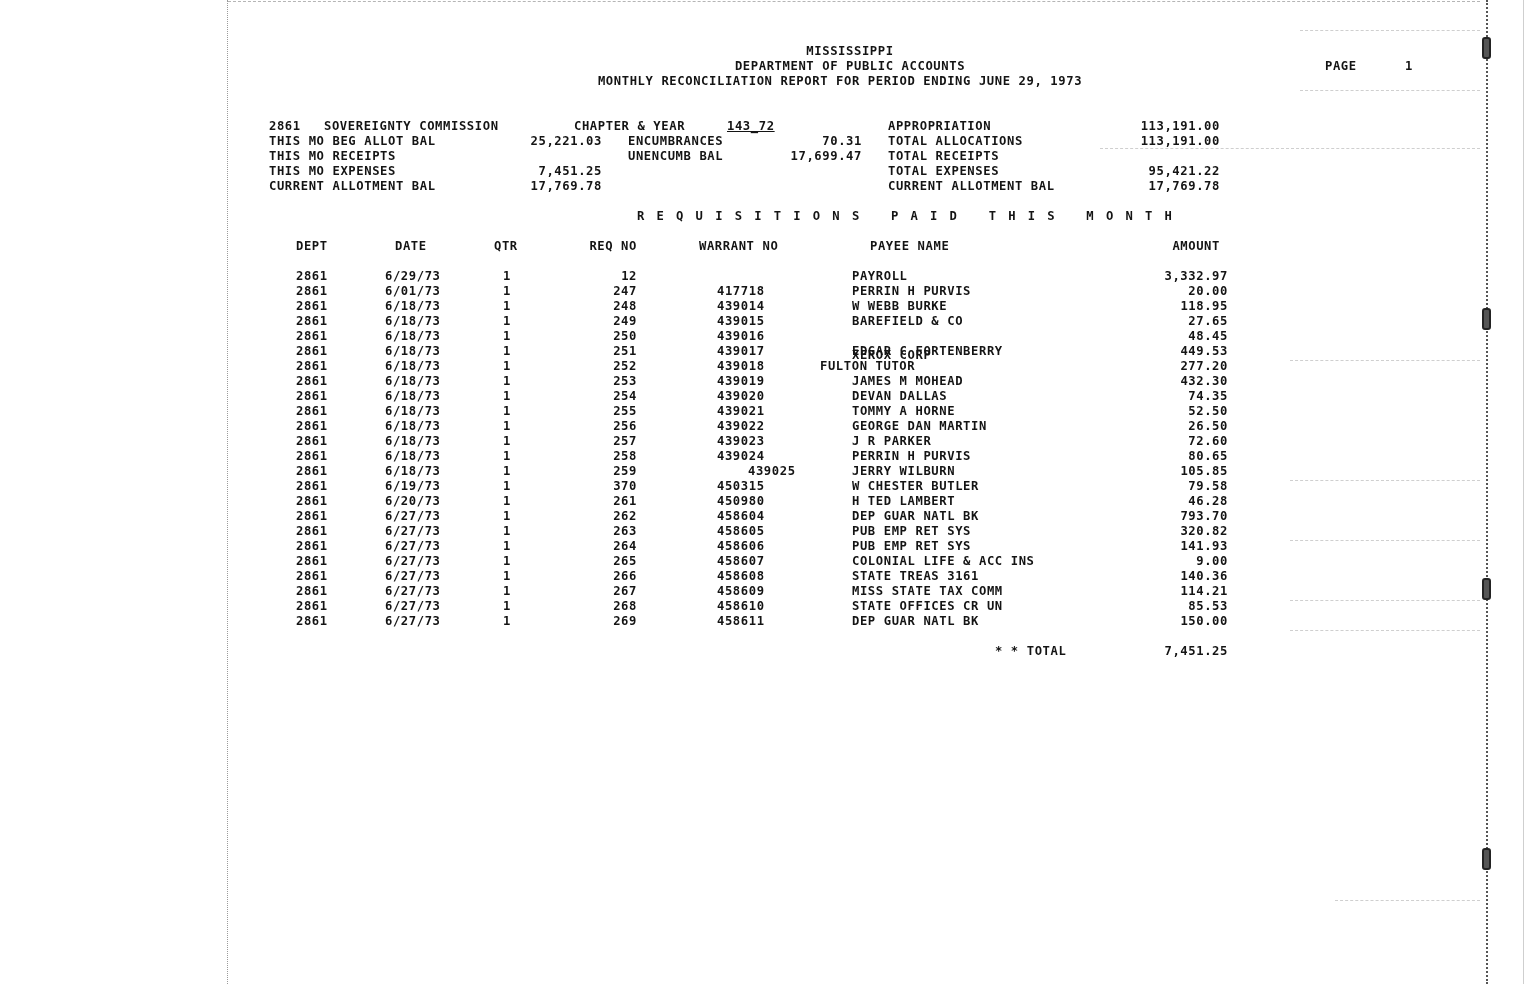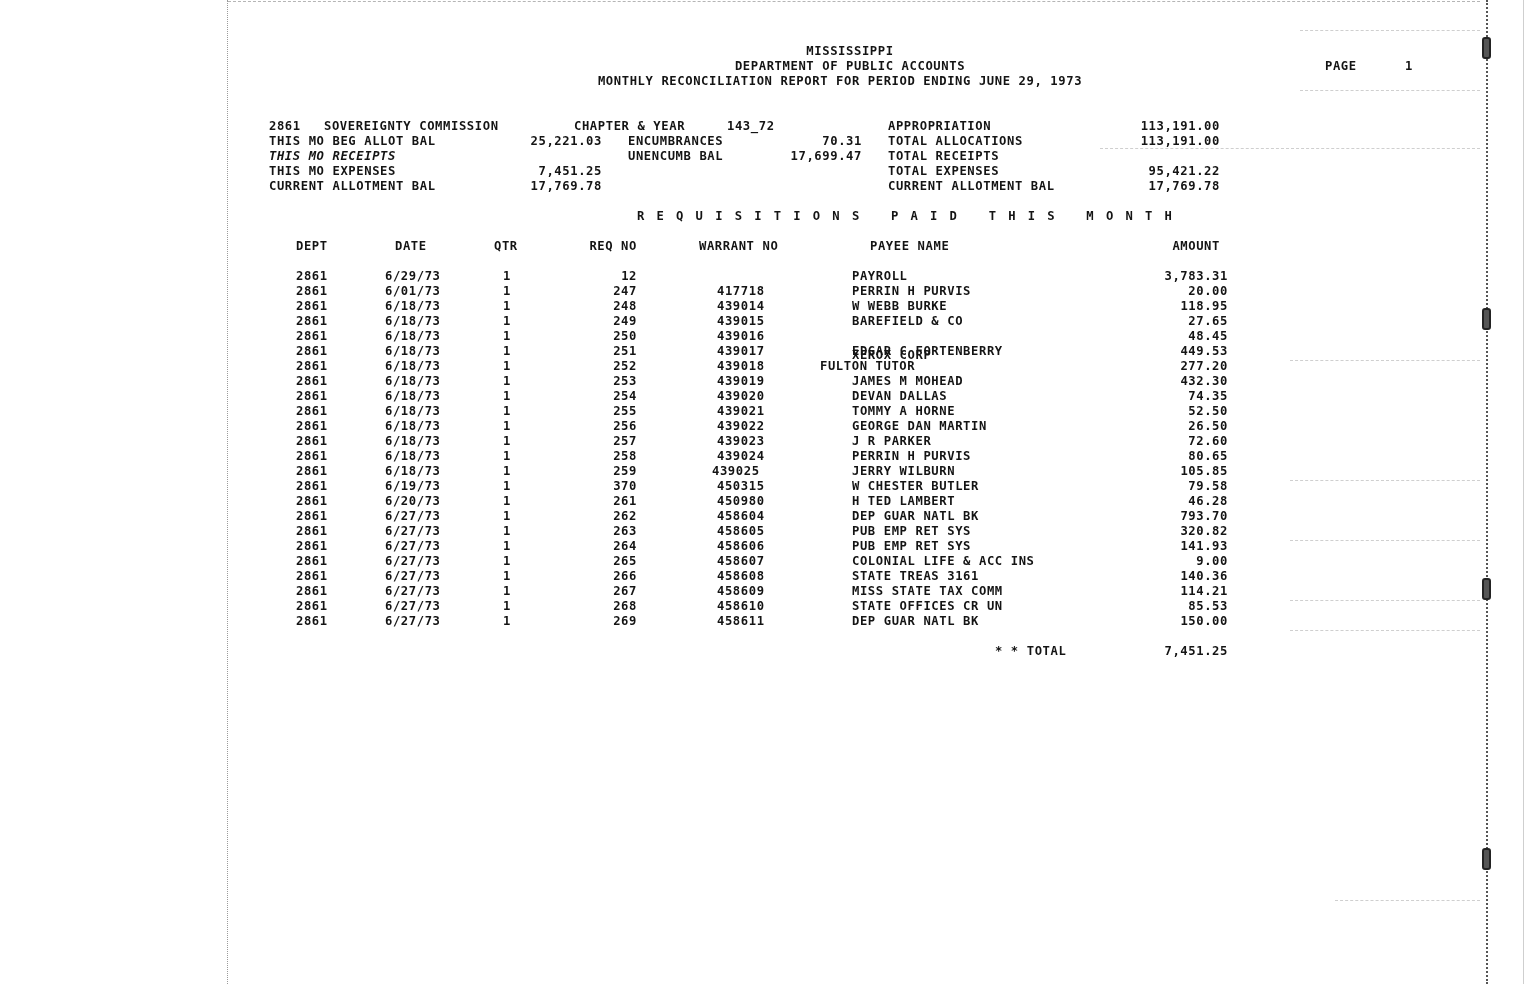--- a/index.html
+++ b/index.html
@@ -47,25 +47,25 @@
 
   <div class="t c" style="left:560px; width:580px; top:59px;">DEPARTMENT OF PUBLIC ACCOUNTS</div>
   <div class="t c" style="left:560px; width:580px; top:44px;">MISSISSIPPI</div>
   <div class="t c" style="left:540px; width:600px; top:74px;">MONTHLY RECONCILIATION REPORT FOR PERIOD ENDING JUNE 29, 1973</div>
   <div class="t" style="left:1325px; top:59px;">PAGE</div>
   <div class="t" style="left:1405px; top:59px;">1</div>
 
   <div class="t" style="left:269px; top:119px;">2861</div>
   <div class="t" style="left:324px; top:119px;">SOVEREIGNTY COMMISSION</div>
   <div class="t" style="left:574px; top:119px;">CHAPTER &amp; YEAR</div>
-  <div class="t" style="left:727px; top:119px;">143_72</div>
+  <div class="t" style="left:727px; top:119px;text-decoration:underline;">143_72</div>
 
   <div class="t" style="left:269px; top:134px;">THIS MO BEG ALLOT BAL</div>
   <div class="t r" style="left:470px; width:132px; top:134px;">25,221.03</div>
-  <div class="t" style="left:269px; top:149px;font-style:italic;">THIS MO RECEIPTS</div>
+  <div class="t" style="left:269px; top:149px;">THIS MO RECEIPTS</div>
   <div class="t r" style="left:470px; width:132px; top:149px;"></div>
   <div class="t" style="left:269px; top:164px;">THIS MO EXPENSES</div>
   <div class="t r" style="left:470px; width:132px; top:164px;">7,451.25</div>
   <div class="t" style="left:269px; top:179px;">CURRENT ALLOTMENT BAL</div>
   <div class="t r" style="left:470px; width:132px; top:179px;">17,769.78</div>
 
   <div class="t" style="left:628px; top:134px;">ENCUMBRANCES</div>
   <div class="t r" style="left:740px; width:122px; top:134px;">70.31</div>
   <div class="t" style="left:628px; top:149px;">UNENCUMB BAL</div>
   <div class="t r" style="left:740px; width:122px; top:149px;">17,699.47</div>
@@ -92,21 +92,21 @@
   <div class="t r" style="left:1130px; width:90px; top:239px;">AMOUNT</div>
 
   <div id="rows">
       <div class="row" style="top: 269px;">
         <div class="t" style="left:296px;top:0;">2861</div>
         <div class="t" style="left:385px;top:0;">6/29/73</div>
         <div class="t" style="left:503px;top:0;">1</div>
         <div class="t r" style="left:560px;width:77px;top:0;">12</div>
         <div class="t" style="left:717px;top:0;"></div>
         <div class="t" style="left:852px;top:0;">PAYROLL</div>
-        <div class="t r" style="left:1120px;width:108px;top:0;">3,783.31</div>
+        <div class="t r" style="left:1120px;width:108px;top:0;">3,332.97</div>
       </div>
       <div class="row" style="top: 284px;">
         <div class="t" style="left:296px;top:0;">2861</div>
         <div class="t" style="left:385px;top:0;">6/01/73</div>
         <div class="t" style="left:503px;top:0;">1</div>
         <div class="t r" style="left:560px;width:77px;top:0;">247</div>
         <div class="t" style="left:717px;top:0;">417718</div>
         <div class="t" style="left:852px;top:0;">PERRIN H PURVIS</div>
         <div class="t r" style="left:1120px;width:108px;top:0;">20.00</div>
       </div>
@@ -207,21 +207,21 @@
         <div class="t r" style="left:560px;width:77px;top:0;">258</div>
         <div class="t" style="left:717px;top:0;">439024</div>
         <div class="t" style="left:852px;top:0;">PERRIN H PURVIS</div>
         <div class="t r" style="left:1120px;width:108px;top:0;">80.65</div>
       </div>
       <div class="row" style="top: 464px;">
         <div class="t" style="left:296px;top:0;">2861</div>
         <div class="t" style="left:385px;top:0;">6/18/73</div>
         <div class="t" style="left:503px;top:0;">1</div>
         <div class="t r" style="left:560px;width:77px;top:0;">259</div>
-        <div class="t" style="left:712px;top:0;">439025</div>
+        <div class="t" style="left:748px;top:0;">439025</div>
         <div class="t" style="left:852px;top:0;">JERRY WILBURN</div>
         <div class="t r" style="left:1120px;width:108px;top:0;">105.85</div>
       </div>
       <div class="row" style="top: 479px;">
         <div class="t" style="left:296px;top:0;">2861</div>
         <div class="t" style="left:385px;top:0;">6/19/73</div>
         <div class="t" style="left:503px;top:0;">1</div>
         <div class="t r" style="left:560px;width:77px;top:0;">370</div>
         <div class="t" style="left:717px;top:0;">450315</div>
         <div class="t" style="left:852px;top:0;">W CHESTER BUTLER</div>

